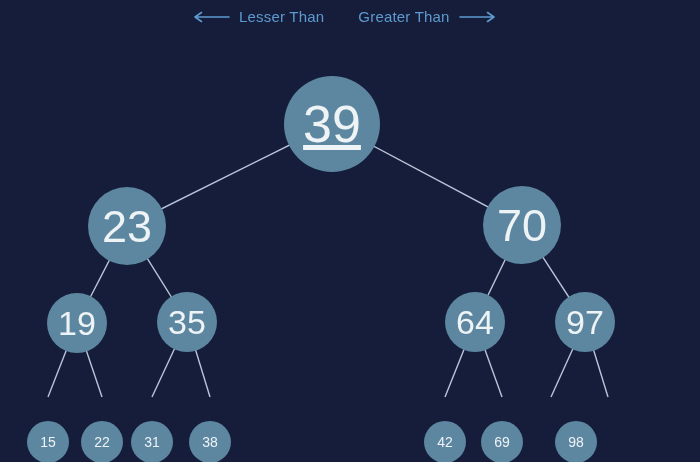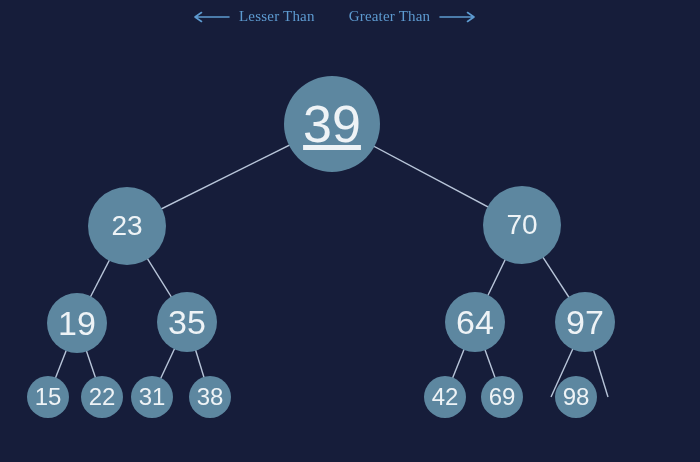--- a/index.html
+++ b/index.html
@@ -19,21 +19,20 @@
   .legend {
     position: absolute;
     left: 188px;
     top: 8px;
     display: flex;
     align-items: center;
     gap: 9px;
     color: var(--legend-text, #5d9ad0);
     font-size: 15px;
     letter-spacing: 0.2px;
-    font-family: Liberation Serif, serif;
   }
   .legend .label-greater {
     margin-left: 25px;
   }
   .legend svg {
     display: block;
   }
   .legend svg path {
     stroke: var(--legend-text, #5d9ad0);
     fill: none;
@@ -59,23 +58,23 @@
     border-radius: 50%;
     background: var(--node-fill, #5d87a0);
     color: var(--node-text, #eef3f6);
     display: flex;
     align-items: center;
     justify-content: center;
     font-weight: 300;
     line-height: 1;
   }
   .lv1 { width: 96px; height: 96px; font-size: 52px; }
-  .lv2 { width: 78px; height: 78px; font-size: 28px; }
+  .lv2 { width: 78px; height: 78px; font-size: 45px; }
   .lv3 { width: 60px; height: 60px; font-size: 34px; }
-  .lv4 { width: 42px; height: 42px; font-size: 24px; }
+  .lv4 { width: 42px; height: 42px; font-size: 14px; margin-top: 45px; }
 
   .n39 { left: 284px; top: 76px; text-decoration: underline; }
   .n23 { left: 88px;  top: 187px; }
   .n70 { left: 483px; top: 186px; }
   .n19 { left: 47px;  top: 293px; }
   .n35 { left: 157px; top: 292px; }
   .n64 { left: 445px; top: 292px; }
   .n97 { left: 555px; top: 292px; }
   .n15 { left: 27px;  top: 376px; }
   .n22 { left: 81px;  top: 376px; }

